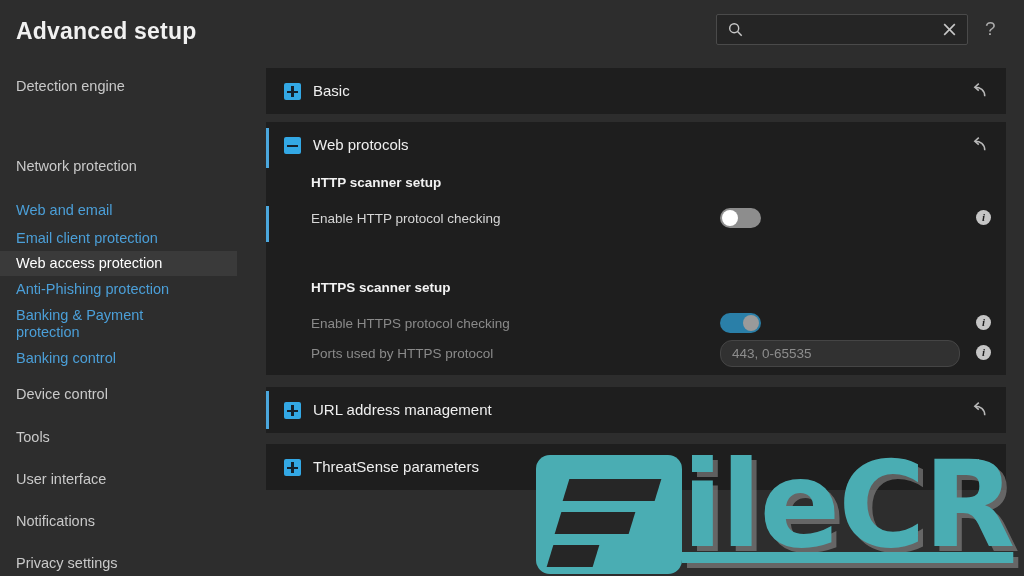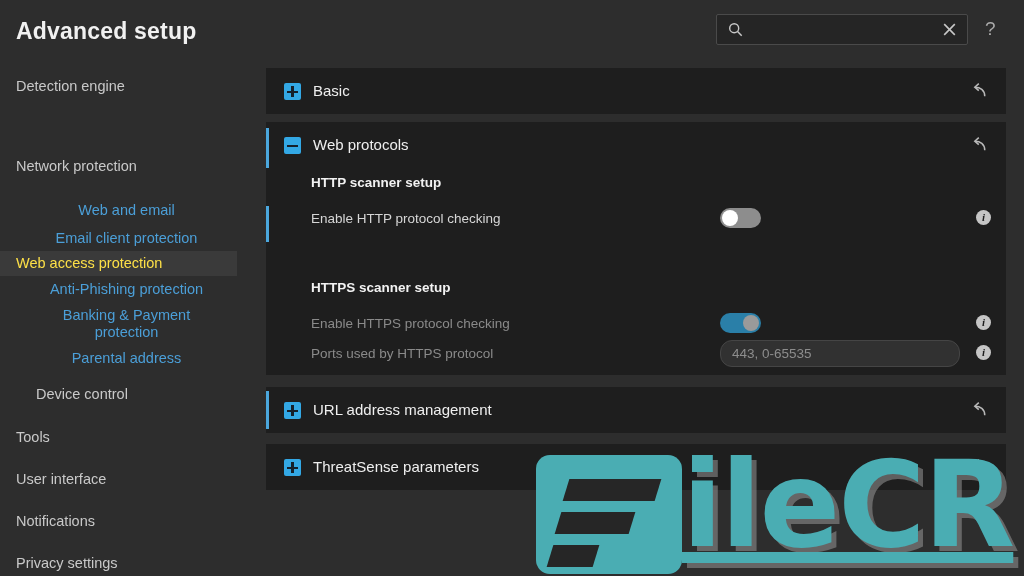--- a/index.html
+++ b/index.html
@@ -69,22 +69,22 @@
     position: absolute; left: 0;
     width: 237px;
     font-size: 14.5px;
     line-height: 17px;
     padding: 4px 0 4px 16px;
     box-sizing: border-box;
     cursor: pointer;
     white-space: pre-line;
   }
   .nav-top   { color: #c9c9c9; }
-  .nav-sub   { color: #4b9fd8; text-align: center; }
-  .nav-sel   { background: #3a3a3a; color: #fde047; }
+  .nav-sub   { color: #4b9fd8; }
+  .nav-sel   { background: #3a3a3a; color: #ffffff; }
 
   
   #content {
     position: absolute; left: 266px; top: 62px;
     width: 740px; height: 514px;
   }
   .panel {
     position: absolute; left: 0;
     width: 740px;
     background: #1e1e1e;
@@ -237,22 +237,22 @@
 
   <div id="sidebar">
       <div class="nav-item nav-top" style="top: 12px;"><span>Detection engine</span></div>
       <div class="nav-item nav-top" style="top: 92px;"><span>Network protection</span></div>
       <div class="nav-item nav-sub" style="top: 136px;"><span>Web and email</span></div>
       <div class="nav-item nav-sub" style="top: 164px;"><span>Email client protection</span></div>
       <div class="nav-item nav-sel" style="top: 189px;"><span>Web access protection</span></div>
       <div class="nav-item nav-sub" style="top: 215px;"><span>Anti-Phishing protection</span></div>
       <div class="nav-item nav-sub" style="top: 241px;"><span>Banking &amp; Payment
 protection</span></div>
-      <div class="nav-item nav-sub" style="top: 284px;"><span>Parental address</span></div>
-      <div class="nav-item nav-top" style="top: 320px; margin-left: 20px;"><span>Device control</span></div>
+      <div class="nav-item nav-sub" style="top: 284px;"><span>Banking control</span></div>
+      <div class="nav-item nav-top" style="top: 320px;"><span>Device control</span></div>
       <div class="nav-item nav-top" style="top: 363px;"><span>Tools</span></div>
       <div class="nav-item nav-top" style="top: 405px;"><span>User interface</span></div>
       <div class="nav-item nav-top" style="top: 447px;"><span>Notifications</span></div>
       <div class="nav-item nav-top" style="top: 489px;"><span>Privacy settings</span></div>
     </div>
 
   <div id="content">
 
     <div class="panel" style="top:6px;height:46px">
       <div class="sect-head">

